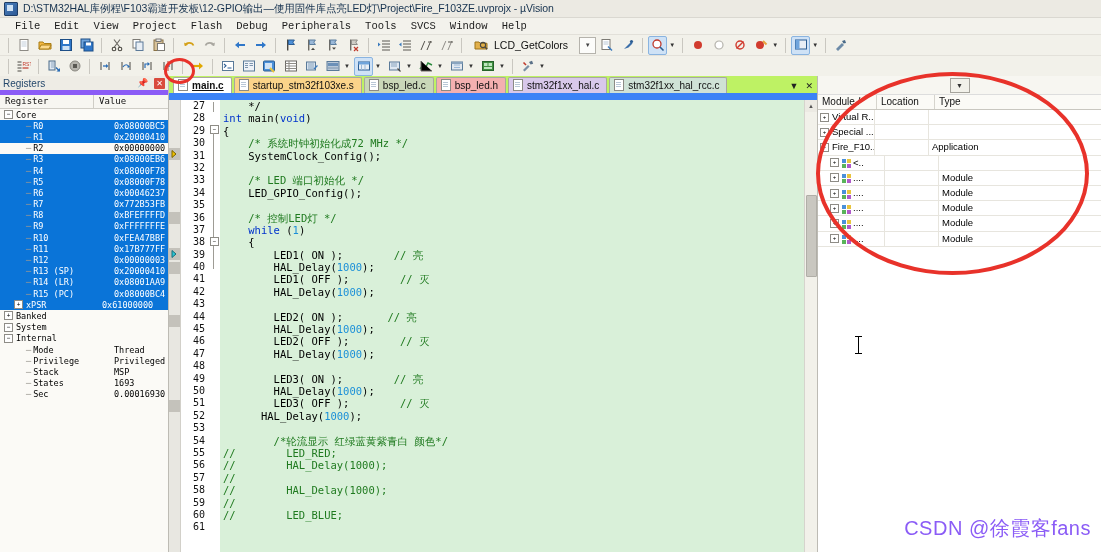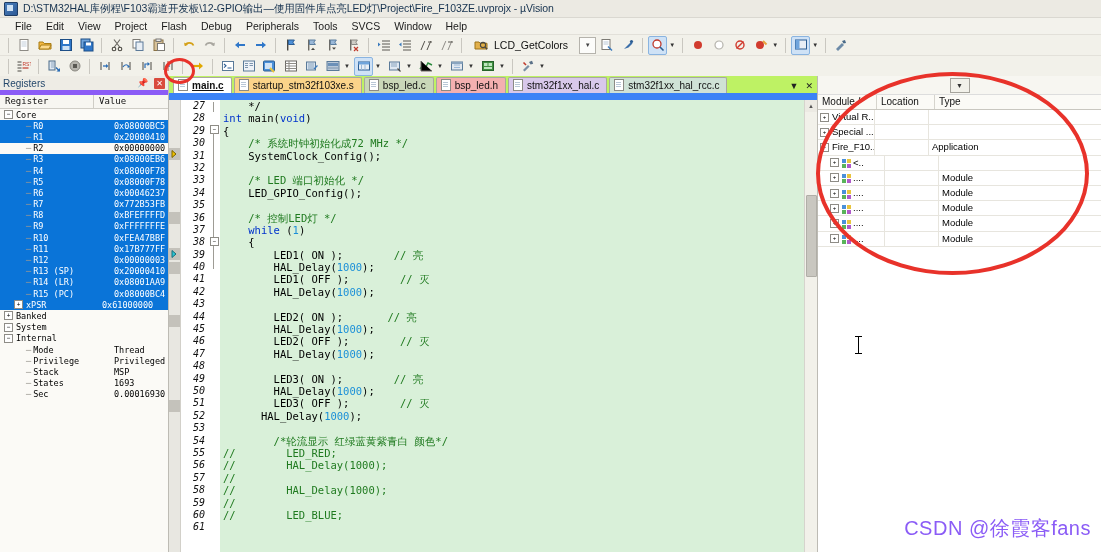--- a/index.html
+++ b/index.html
@@ -24,21 +24,21 @@
     content:"";position:absolute;left:2px;top:2px;width:6px;height:6px;
     background:#cfe2f5;
   }
   #title-text{font-size:10.5px;color:#16324f;white-space:nowrap;letter-spacing:-.1px;}
   
   #menubar{
     height:16px;background:#f3f2ec;display:flex;align-items:center;
     padding-left:8px;border-bottom:1px solid #e2e0d9;
   }
   .menu-item{
-    font-size:10.5px;color:#1b1b1b;padding:1px 7px;cursor:default;white-space:nowrap;
+    font-size:10.5px;color:#1b1b1b;padding:1px 7px;cursor:default;white-space:nowrap;font-family:Liberation Mono, monospace;
   }
   
   .toolbar{
     height:20px;background:#f2f1ea;display:flex;align-items:center;
     padding-left:4px;border-bottom:1px solid #e3e1da;position:relative;
   }
   #toolbar2{border-bottom:1px solid #cfcdc6;}
   .tb-sep{width:1px;height:15px;background:#c9c7c0;margin:0 4px;flex:none;}
   .tbtn{
     width:17px;height:17px;margin:0 1px;flex:none;position:relative;
@@ -136,21 +136,21 @@
   #linenums{
     width:24px;flex:none;background:#fff;text-align:right;padding-right:4px;
     font-family:"DejaVu Sans Mono","Liberation Mono",monospace;font-size:10px;color:#111;
   }
   #fold{width:11px;flex:none;background:#fff;position:relative;}
   #codearea{
     flex:1;background:#d9f0d9;position:relative;overflow:hidden;
     font-family:"DejaVu Sans Mono","Liberation Mono",monospace;font-size:10.5px;
   }
   .cl{height:12.4px;line-height:12.4px;white-space:pre;padding-left:3px;}
-  #linenums .cl{padding-left:0;font-style:italic;}
+  #linenums .cl{padding-left:0;}
   .kw{color:#0033cc;}
   .num{color:#1a8fd8;}
   .cm{color:#1f7a1f;}
   .fold-line{position:absolute;left:4px;width:1px;background:#9e9c95;}
   .fold-box{
     position:absolute;left:1px;width:7px;height:7px;border:1px solid #8e8c86;background:#fff;
     font-size:6px;line-height:6px;text-align:center;color:#000;
   }
   #code-vscroll{
     width:12px;flex:none;background:#f2f1ea;border-left:1px solid #d6d4cd;position:relative;

